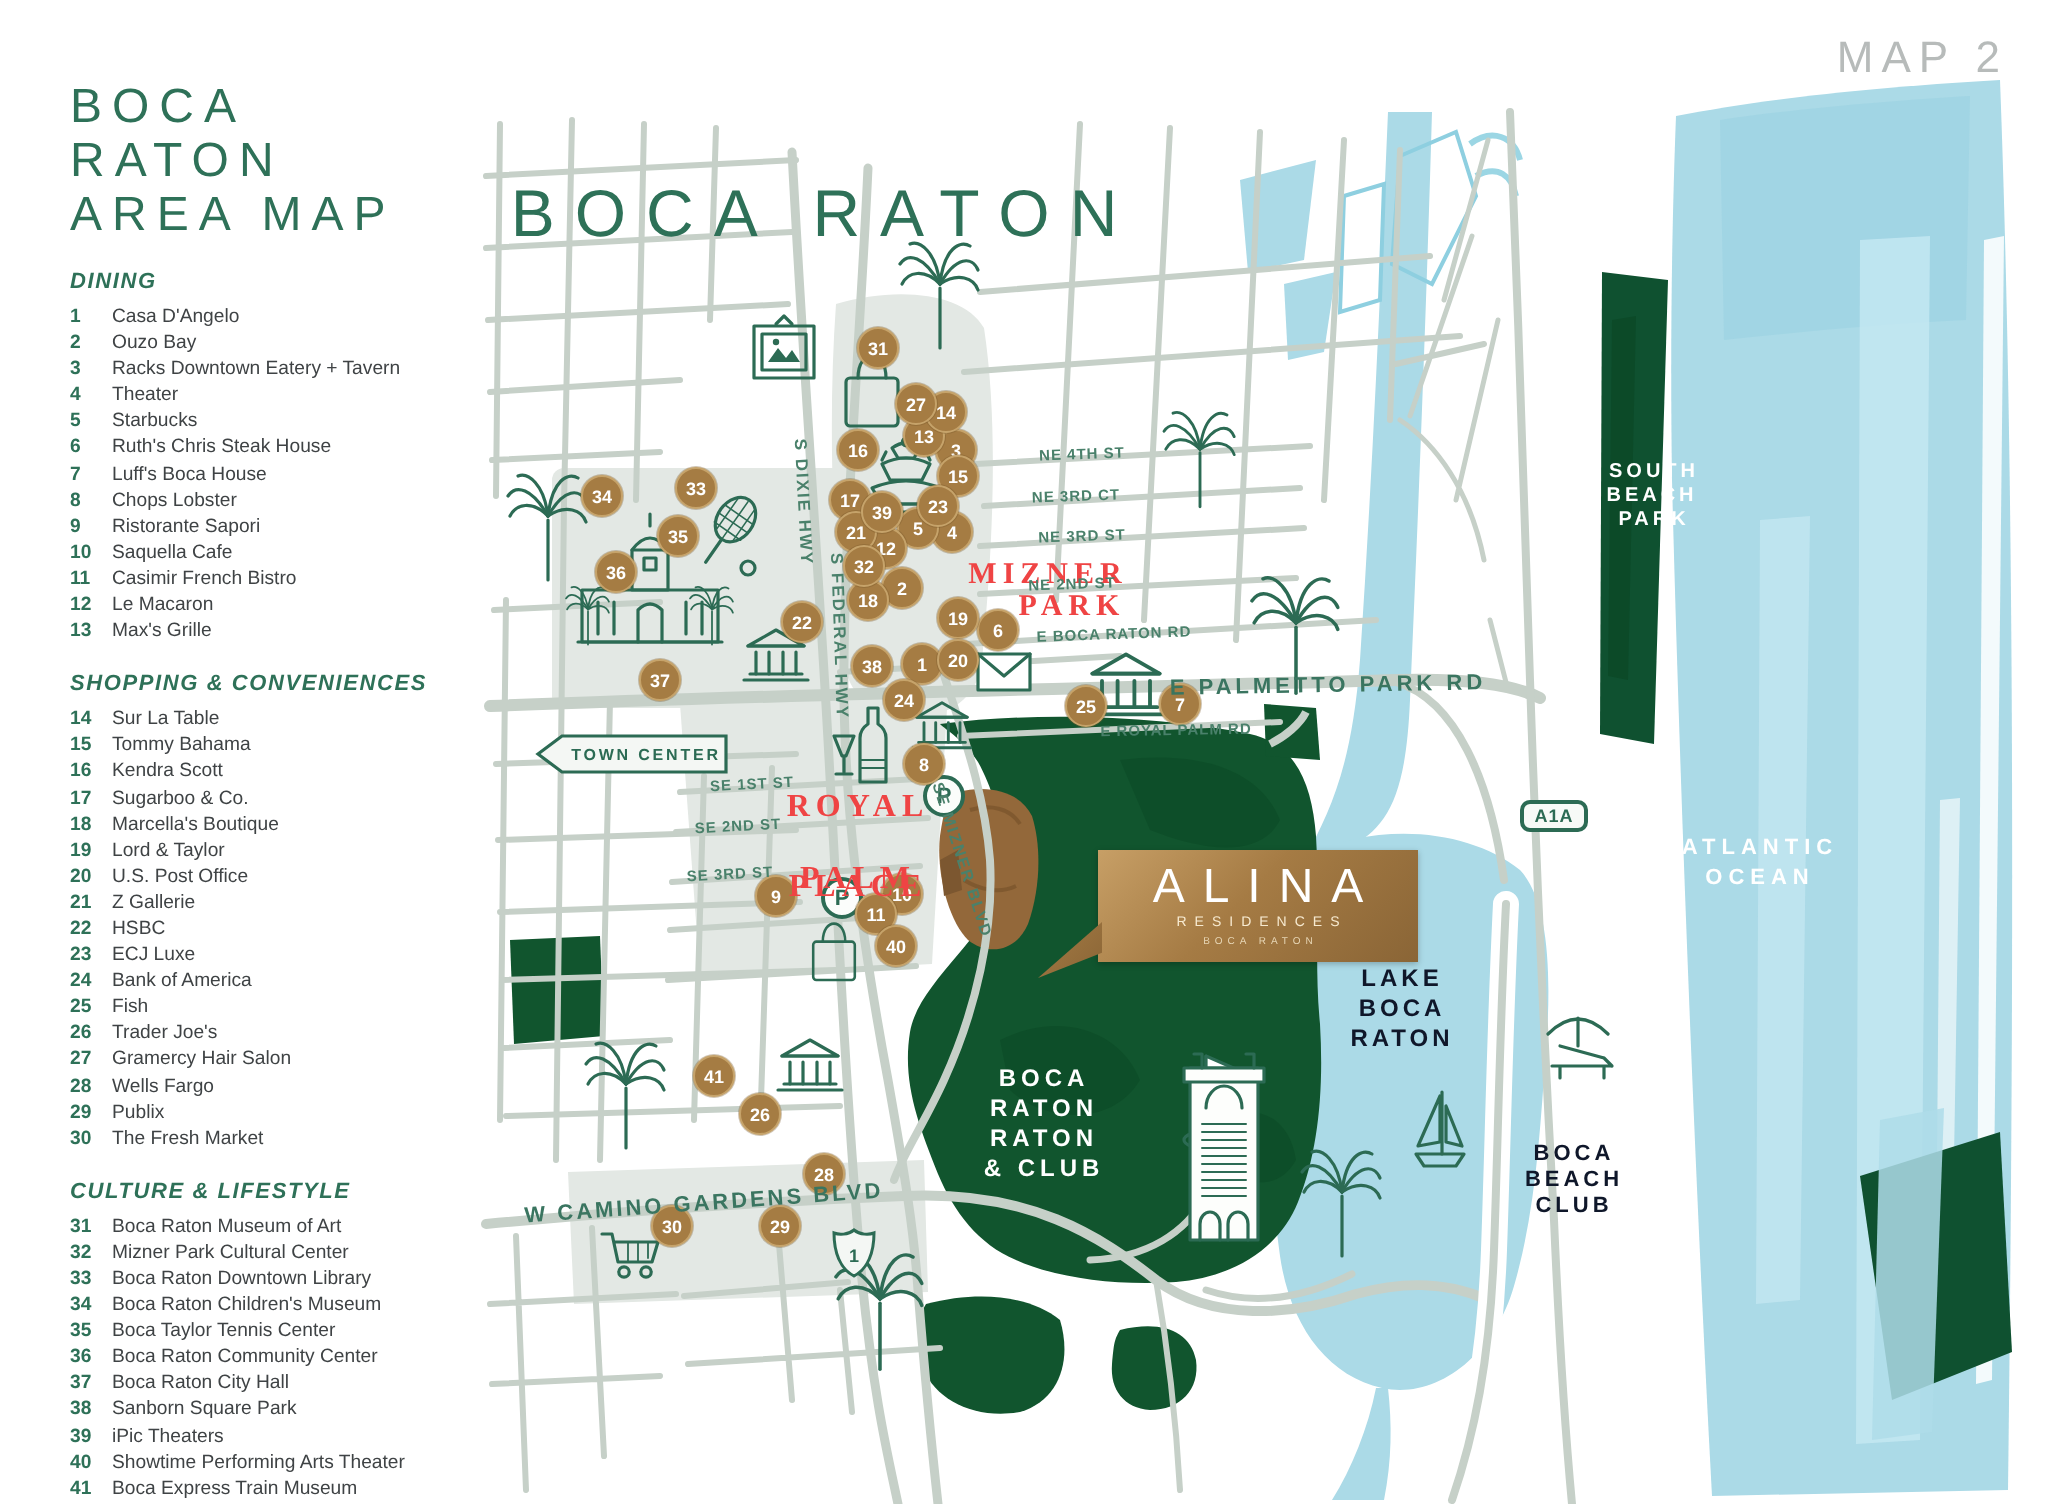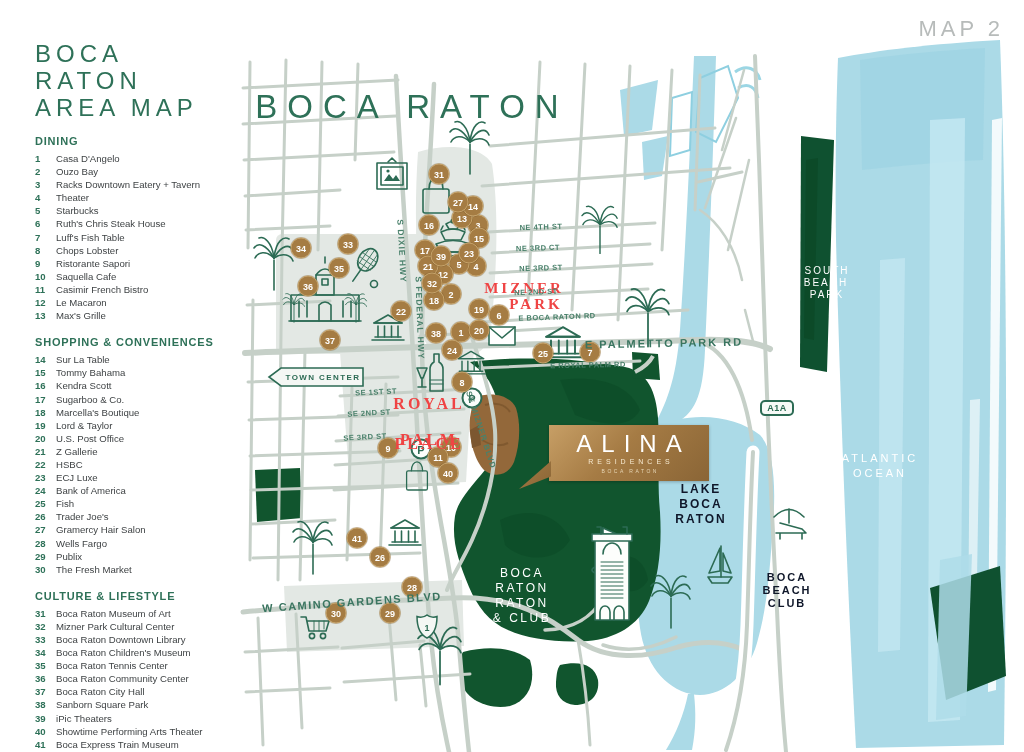--- a/index.html
+++ b/index.html
@@ -1,37 +1,37 @@
 <!DOCTYPE html>
 <html><head>
 <meta charset="utf-8">
 <style>
   html,body{margin:0;padding:0;background:#fff;}
   body{width:1024px;height:752px;position:relative;overflow:hidden;
        font-family:"Liberation Sans", sans-serif;-webkit-font-smoothing:antialiased;}
   
   #legend{position:absolute;left:35px;top:40px;width:205px;z-index:6;}
   .legend-title{font-size:24px;line-height:27px;letter-spacing:5px;color:#2e7158;font-weight:400;margin-bottom:12px;}
-  .legend-heading{margin:14px 0 5px;font-size:11px;line-height:12px;font-weight:700;letter-spacing:.8px;color:#2e7158;}
+  .legend-heading{margin:14px 0 5px;font-size:11px;line-height:12px;font-weight:700;letter-spacing:.8px;color:#2e7158;font-style:italic;}
   .legend-row{display:flex;line-height:13.1px;font-size:9.6px;color:#3f4345;}
   .legend-row .num{width:21px;flex:0 0 21px;font-weight:700;color:#2e7158;}
   
   #map-tag{position:absolute;top:16px;right:20px;font-size:22px;letter-spacing:4px;color:#b7bbba;z-index:6;}
   
   #map-svg{position:absolute;left:0;top:0;z-index:1;}
   #marker-layer,#label-layer{position:absolute;left:0;top:0;width:1024px;height:752px;z-index:3;pointer-events:none;}
   #label-layer{z-index:4;}
   .marker{position:absolute;width:21px;height:21px;border-radius:50%;
           background:#a57c43;border:1.5px solid #c6a36a;box-sizing:border-box;
           color:#fff;font-size:9px;font-weight:700;display:flex;align-items:center;justify-content:center;
           transform:translate(-50%,-50%);box-shadow:0 0 0 .5px rgba(120,88,44,.35);}
   .maplbl{position:absolute;white-space:nowrap;}
   .c-city{color:#2e7158;font-weight:400;}
   .c-area{color:#ef4444;font-weight:700;font-family:Liberation Serif, serif;}
-  .c-wht{color:#ffffff;font-weight:400;margin-top:34px;}
+  .c-wht{color:#ffffff;font-weight:700;}
   .c-lk{color:#0f172a;font-weight:700;}
   .c-st{color:#4a816b;font-weight:700;}
   .c-stBig{color:#3a7560;font-weight:700;}
   
   .ovl{position:absolute;z-index:5;}
   #town-center-sign{left:266px;top:366px;width:100px;height:22px;text-align:right;}
   #town-center-sign span{position:absolute;left:16px;top:0;width:82px;height:22px;display:flex;align-items:center;justify-content:center;
         font-size:8px;font-weight:700;letter-spacing:1.4px;color:#2c6b54;}
   #a1a-badge{left:760px;top:400px;width:34px;height:16px;}
   #a1a-badge span{position:absolute;inset:0;display:flex;align-items:center;justify-content:center;font-size:9px;font-weight:700;color:#2c6b54;letter-spacing:.5px;}
@@ -275,21 +275,21 @@
       <div class="legend-row">
         <span class="num">5</span>
         <span>Starbucks</span>
       </div>
       <div class="legend-row">
         <span class="num">6</span>
         <span>Ruth's Chris Steak House</span>
       </div>
       <div class="legend-row">
         <span class="num">7</span>
-        <span>Luff's Fish Table</span>
+        <span>Luff's Boca House</span>
       </div>
       <div class="legend-row">
         <span class="num">8</span>
         <span>Chops Lobster</span>
       </div>
       <div class="legend-row">
         <span class="num">9</span>
         <span>Ristorante Sapori</span>
       </div>
       <div class="legend-row">
@@ -389,21 +389,21 @@
       <div class="legend-row">
         <span class="num">33</span>
         <span>Boca Raton Downtown Library</span>
       </div>
       <div class="legend-row">
         <span class="num">34</span>
         <span>Boca Raton Children's Museum</span>
       </div>
       <div class="legend-row">
         <span class="num">35</span>
-        <span>Boca Raton Tennis Center</span>
+        <span>Boca Taylor Tennis Center</span>
       </div>
       <div class="legend-row">
         <span class="num">36</span>
         <span>Boca Raton Community Center</span>
       </div>
       <div class="legend-row">
         <span class="num">37</span>
         <span>Boca Raton City Hall</span>
       </div>
       <div class="legend-row">

